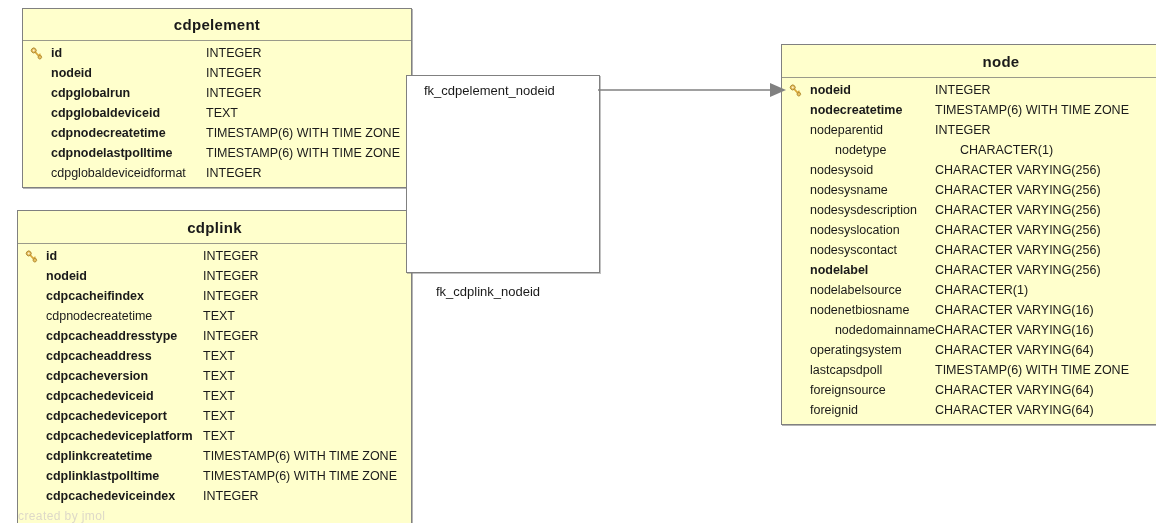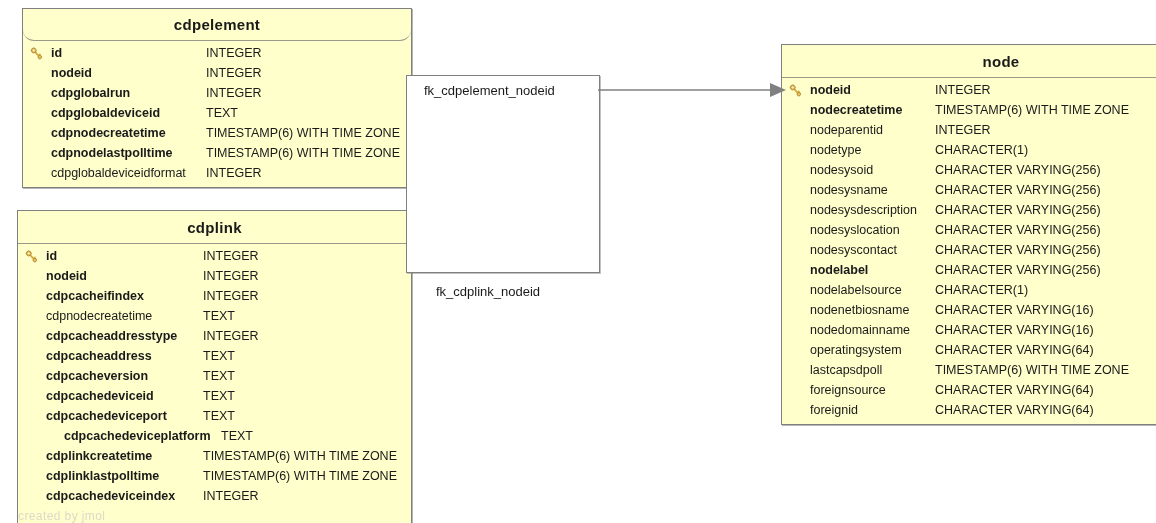--- a/index.html
+++ b/index.html
@@ -99,21 +99,21 @@
     font-size: 12px;
     color: #ded9c8;
     white-space: nowrap;
     letter-spacing: 0.4px;
   }
 </style>
 </head>
 <body>
 
 <div class="entity" id="ent-cdpelement" style="left:22px; top:8px; width:390px; height:180px;">
-  <div class="entity-title" style="height:32px;border-radius:11px;">cdpelement</div>
+  <div class="entity-title" style="height:32px;">cdpelement</div>
   <div class="entity-rows">
       <div class="row pk req">
         <div class="keycell">
           <svg class="key-icon" viewBox="0 0 16 16">
             <g transform="rotate(-42 8 8)">
               <rect x="7.1" y="4.4" width="1.8" height="8.0" rx="0.6" fill="#d9a93c"></rect>
               <circle cx="8" cy="3.6" r="2.6" fill="#e8c060" stroke="#a8822a" stroke-width="0.9"></circle>
               <circle cx="8" cy="3.6" r="0.95" fill="#fdf3d0"></circle>
               <rect x="8.4" y="10.3" width="2.6" height="1.5" rx="0.4" fill="#d9a93c"></rect>
               <rect x="8.4" y="12.5" width="2.0" height="1.4" rx="0.4" fill="#d9a93c"></rect>
@@ -211,21 +211,21 @@
         <div class="colname" style="width: 157px;">cdpcachedeviceid</div>
         <div class="coltype">TEXT</div>
       </div>
       <div class="row req">
         <div class="keycell"></div>
         <div class="colname" style="width: 157px;">cdpcachedeviceport</div>
         <div class="coltype">TEXT</div>
       </div>
       <div class="row req">
         <div class="keycell"></div>
-        <div class="colname" style="width: 157px; margin-left: 18px;">cdpcachedeviceplatform</div>
+        <div class="colname" style="width: 157px;">cdpcachedeviceplatform</div>
         <div class="coltype">TEXT</div>
       </div>
       <div class="row req">
         <div class="keycell"></div>
         <div class="colname" style="width: 157px;">cdplinkcreatetime</div>
         <div class="coltype">TIMESTAMP(6) WITH TIME ZONE</div>
       </div>
       <div class="row req">
         <div class="keycell"></div>
         <div class="colname" style="width: 157px;">cdplinklastpolltime</div>
@@ -263,21 +263,21 @@
         <div class="colname" style="width: 125px;">nodecreatetime</div>
         <div class="coltype">TIMESTAMP(6) WITH TIME ZONE</div>
       </div>
       <div class="row">
         <div class="keycell"></div>
         <div class="colname" style="width: 125px;">nodeparentid</div>
         <div class="coltype">INTEGER</div>
       </div>
       <div class="row">
         <div class="keycell"></div>
-        <div class="colname" style="width: 125px;">nodetype</div>
+        <div class="colname" style="width: 125px; margin-left: 25px;">nodetype</div>
         <div class="coltype">CHARACTER(1)</div>
       </div>
       <div class="row">
         <div class="keycell"></div>
         <div class="colname" style="width: 125px;">nodesysoid</div>
         <div class="coltype">CHARACTER VARYING(256)</div>
       </div>
       <div class="row">
         <div class="keycell"></div>
         <div class="colname" style="width: 125px;">nodesysname</div>
@@ -308,21 +308,21 @@
         <div class="colname" style="width: 125px;">nodelabelsource</div>
         <div class="coltype">CHARACTER(1)</div>
       </div>
       <div class="row">
         <div class="keycell"></div>
         <div class="colname" style="width: 125px;">nodenetbiosname</div>
         <div class="coltype">CHARACTER VARYING(16)</div>
       </div>
       <div class="row">
         <div class="keycell"></div>
-        <div class="colname" style="width: 125px;">nodedomainname</div>
+        <div class="colname" style="width: 125px; text-align: right;">nodedomainname</div>
         <div class="coltype">CHARACTER VARYING(16)</div>
       </div>
       <div class="row">
         <div class="keycell"></div>
         <div class="colname" style="width: 125px;">operatingsystem</div>
         <div class="coltype">CHARACTER VARYING(64)</div>
       </div>
       <div class="row">
         <div class="keycell"></div>
         <div class="colname" style="width: 125px;">lastcapsdpoll</div>

